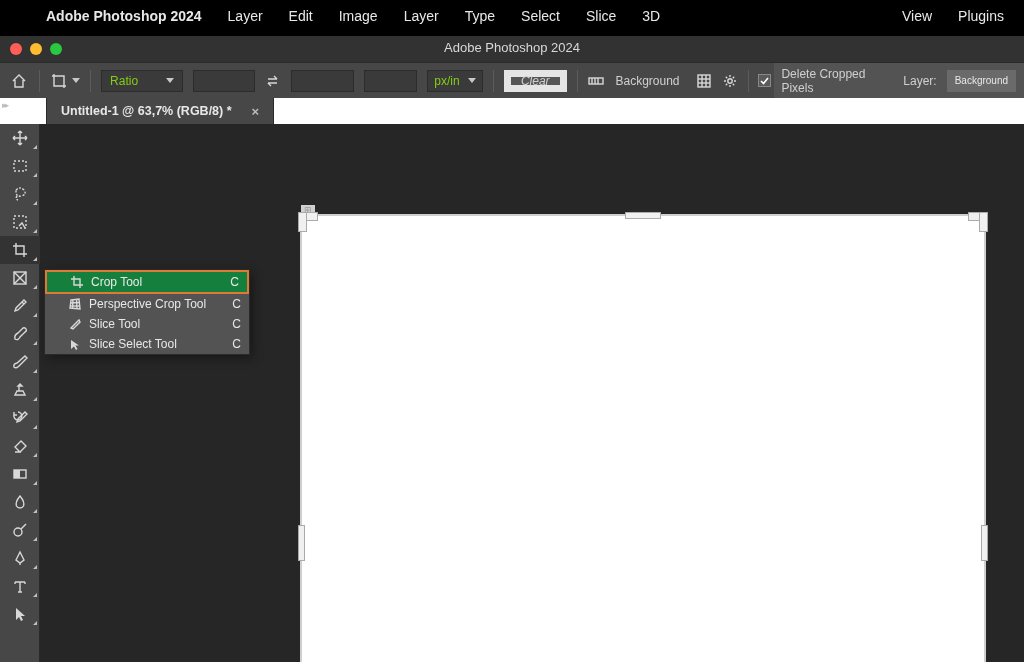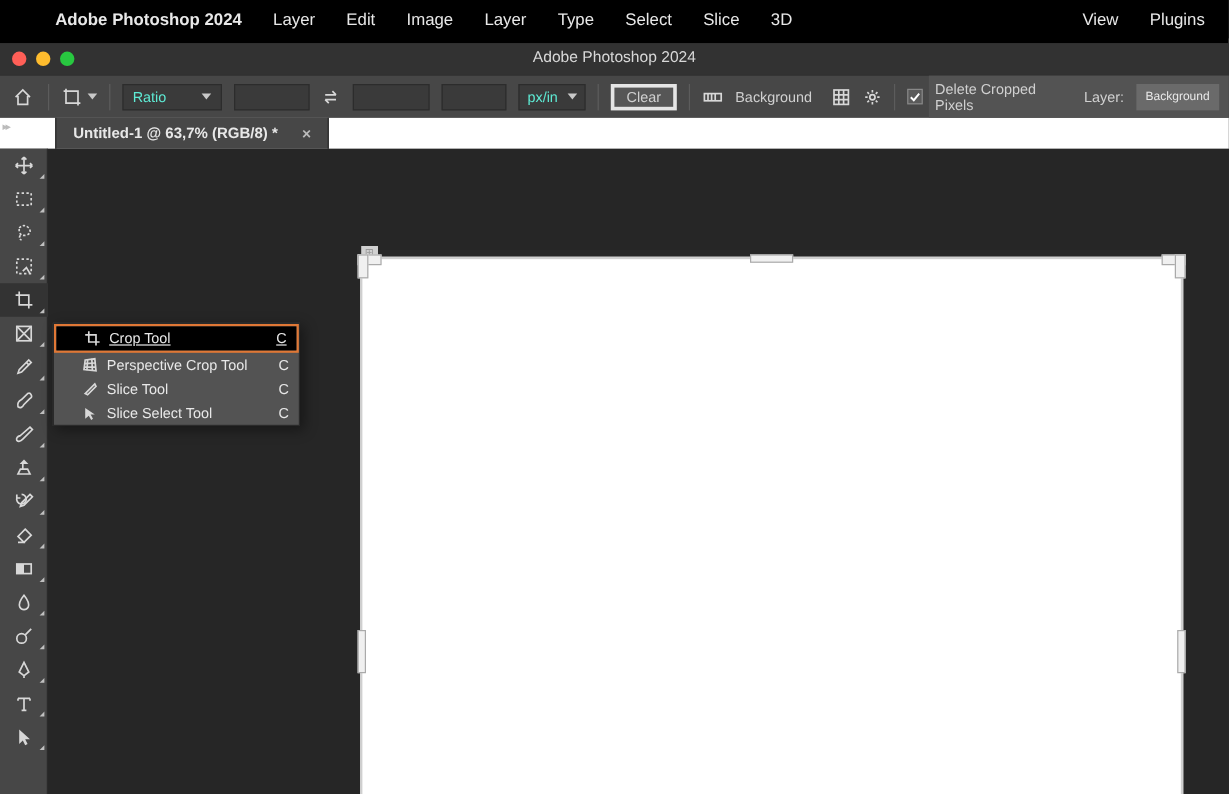--- a/index.html
+++ b/index.html
@@ -22,25 +22,25 @@
   .tl.green { background: #28c840; }
   .app-title { position: absolute; left: 50%; transform: translateX(-50%); font-size: 13px; color: #d8d8d8; top:4px; }
 
   
   .options-bar { height: 36px; background: #474747; display: flex; align-items: center; gap: 10px; padding: 0 8px; border-top: 1px solid #2a2a2a; position:relative; }
   .options-bar::after{ content:""; position:absolute; top:0; bottom:0; right:0; width:250px; background:#535353; z-index:0;}
   .options-bar > *{ position:relative; z-index:1;}
   .home-btn { width: 24px; height: 24px; display:flex; align-items:center; justify-content:center; }
   .divider-v { width: 1px; height: 22px; background: #5c5c5c; }
   .tool-preset { display:flex; align-items:center; gap:4px; }
-  .dropdown { height: 22px; background: #3a3a3a; border: 1px solid #2c2c2c; display:flex; align-items:center; padding: 0 8px; color: #5eead4; font-size: 12px; gap:8px; }
+  .dropdown { height: 22px; background: #3a3a3a; border: 1px solid #2c2c2c; display:flex; align-items:center; padding: 0 8px; color: #84cc16; font-size: 12px; gap:8px; }
   .ratio-dd { width: 90px; justify-content:space-between;}
   .num-input { width: 70px; height: 22px; background: #3a3a3a; border: 1px solid #2c2c2c; }
   .swap-btn,.clear-btn,.opt-icon { display:flex; align-items:center; justify-content:center; color:#d0d0d0; font-size:12px;}
-  .clear-btn{ height:22px; padding:0 10px; background:#565656; border:3px solid #e5e5e5;}
+  .clear-btn{ height:22px; padding:0 10px; background:#565656; border:7px solid #e5e5e5;font-style:italic;}
   .unit-dd{ width:56px; justify-content:center;}
   .opt-icon{ width:18px; height:18px;}
   .opt-label{ font-size:12px; color:#d0d0d0;}
   .checkbox{ width:13px; height:13px; background:#5a5a5a; border:1px solid #888; display:inline-flex; align-items:center; justify-content:center;}
   .checkbox.checked svg{display:block;}
   .fill-dd{ height:22px; padding:0 8px; background:#6a6a6a; font-size:10px; display:flex; align-items:center;}
 
   
   .doc-tab-strip { height: 26px; background: #ffffff; display:flex; align-items:flex-end; padding-left: 46px;}
   .collapse-handle{ position:absolute; left:2px; top:64px; font-size:9px; color:#bbb; letter-spacing:-2px;}
@@ -52,21 +52,21 @@
 
   
   .toolbar{ position:absolute; left:0; top:0; width:40px; bottom:0; background:#474747; border-right:1px solid #2a2a2a;}
   .tool-btn{ width:40px; height:28px; display:flex; align-items:center; justify-content:center; position:relative;}
   .tool-btn.selected{ background:#333333;}
   .tool-corner{ position:absolute; right:3px; bottom:3px; width:0; height:0; border-right:4px solid #c0c0c0; border-top:4px solid transparent;}
 
   
   .flyout{ position:absolute; left:44px; top:145px; background:#535353; border:1px solid #2a2a2a; box-shadow: 3px 3px 10px rgba(0,0,0,.4);}
   .flyout-item{ height:20px; display:flex; align-items:center; padding: 0 8px 0 10px; gap:6px; font-size:12px; color:#e8e8e8; min-width:170px;}
-  .flyout-item.selected{ background:#000000;text-decoration:underline;}
+  .flyout-item.selected{ background:#15803d;}
   .flyout-item .dot{ width:5px; height:5px; background:#e8e8e8;}
   .flyout-item .spacer{flex:1;}
   .flyout-item .shortcut{ color:#e8e8e8; margin-left:14px;}
   .flyout-highlight{ border:2px solid #e07836; padding:0;}
   .flyout-icon{ width:16px; display:flex; justify-content:center; }
   .flyout-spacer-dot{width:6px;}
 
   
   .canvas-wrap{ position:absolute; left:300px; top:90px; width:686px; height:658px;}
   .canvas{ position:absolute; left:0; top:0; width:686px; height:658px; background:#fff; border:1px solid #bbb;}

